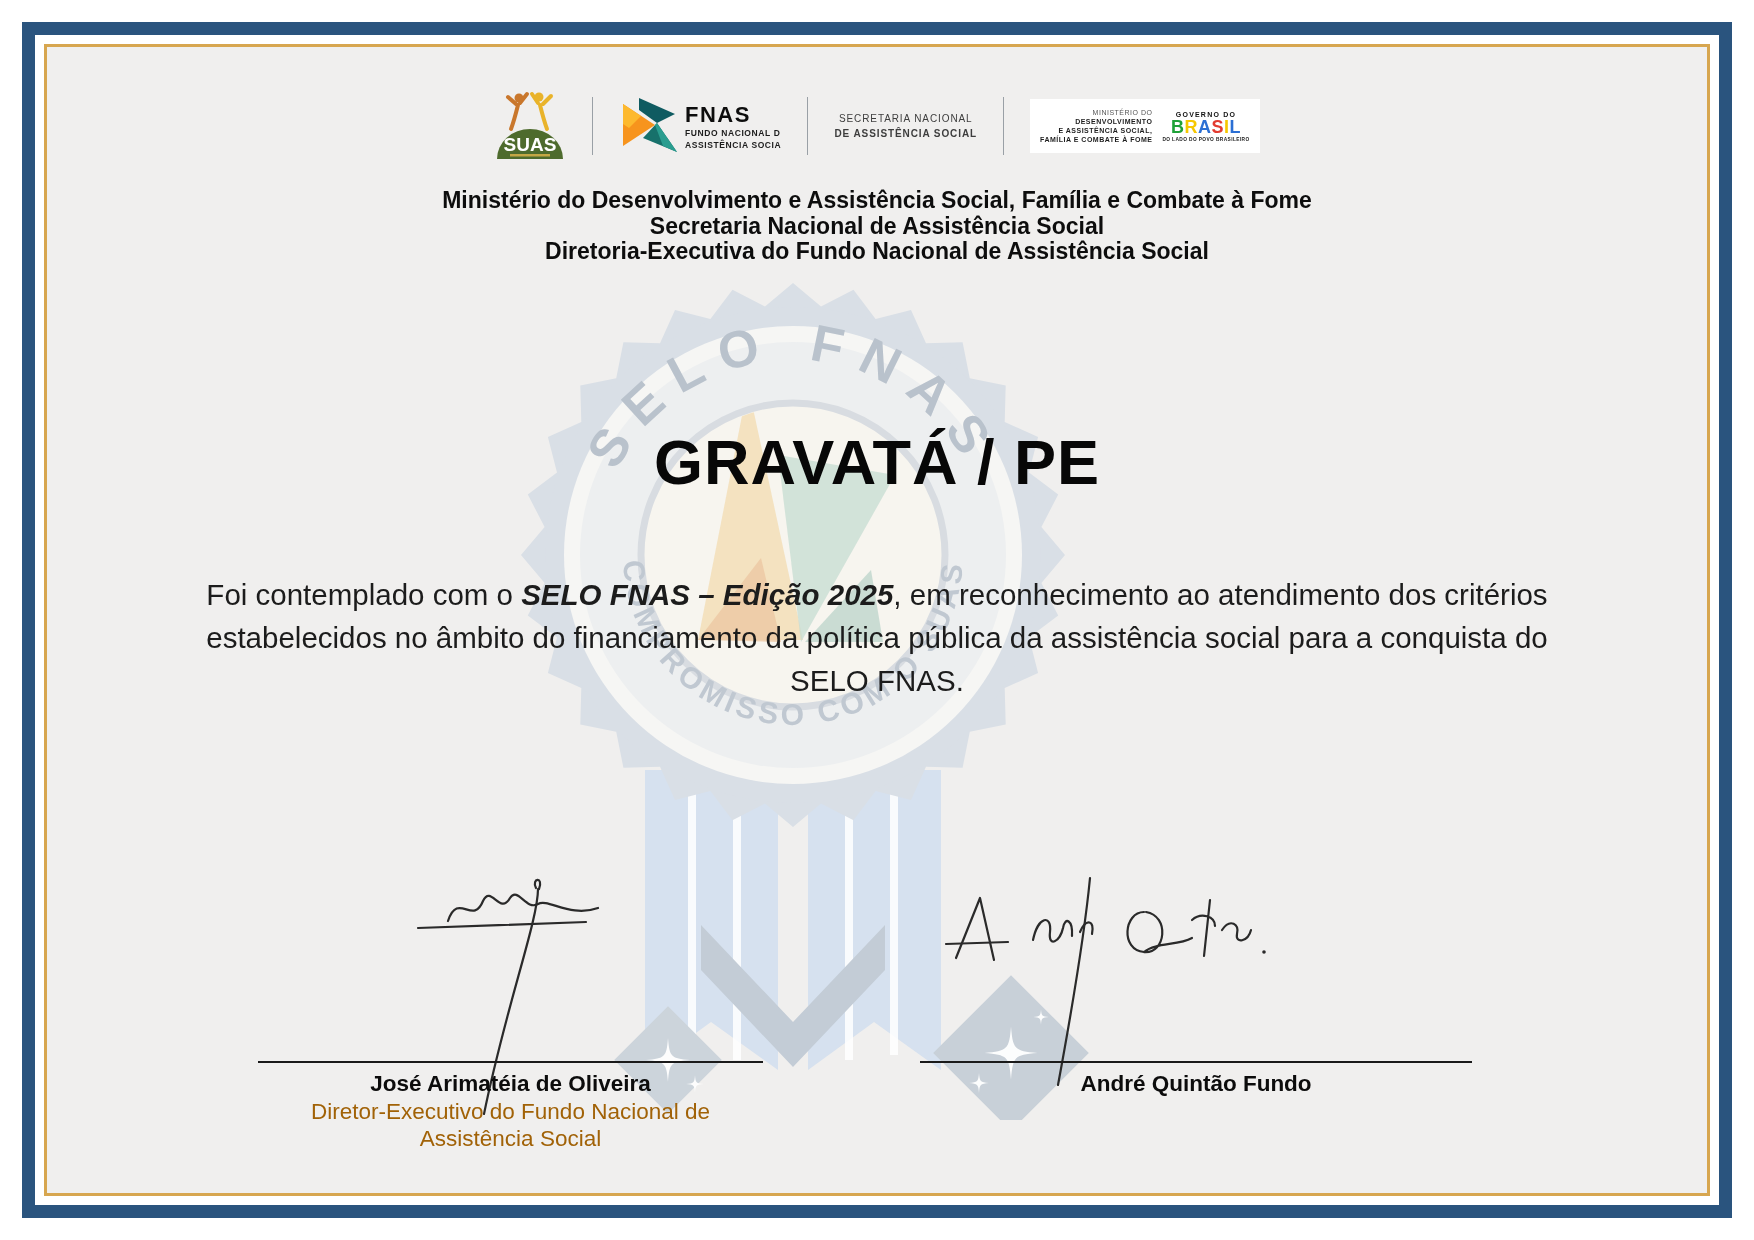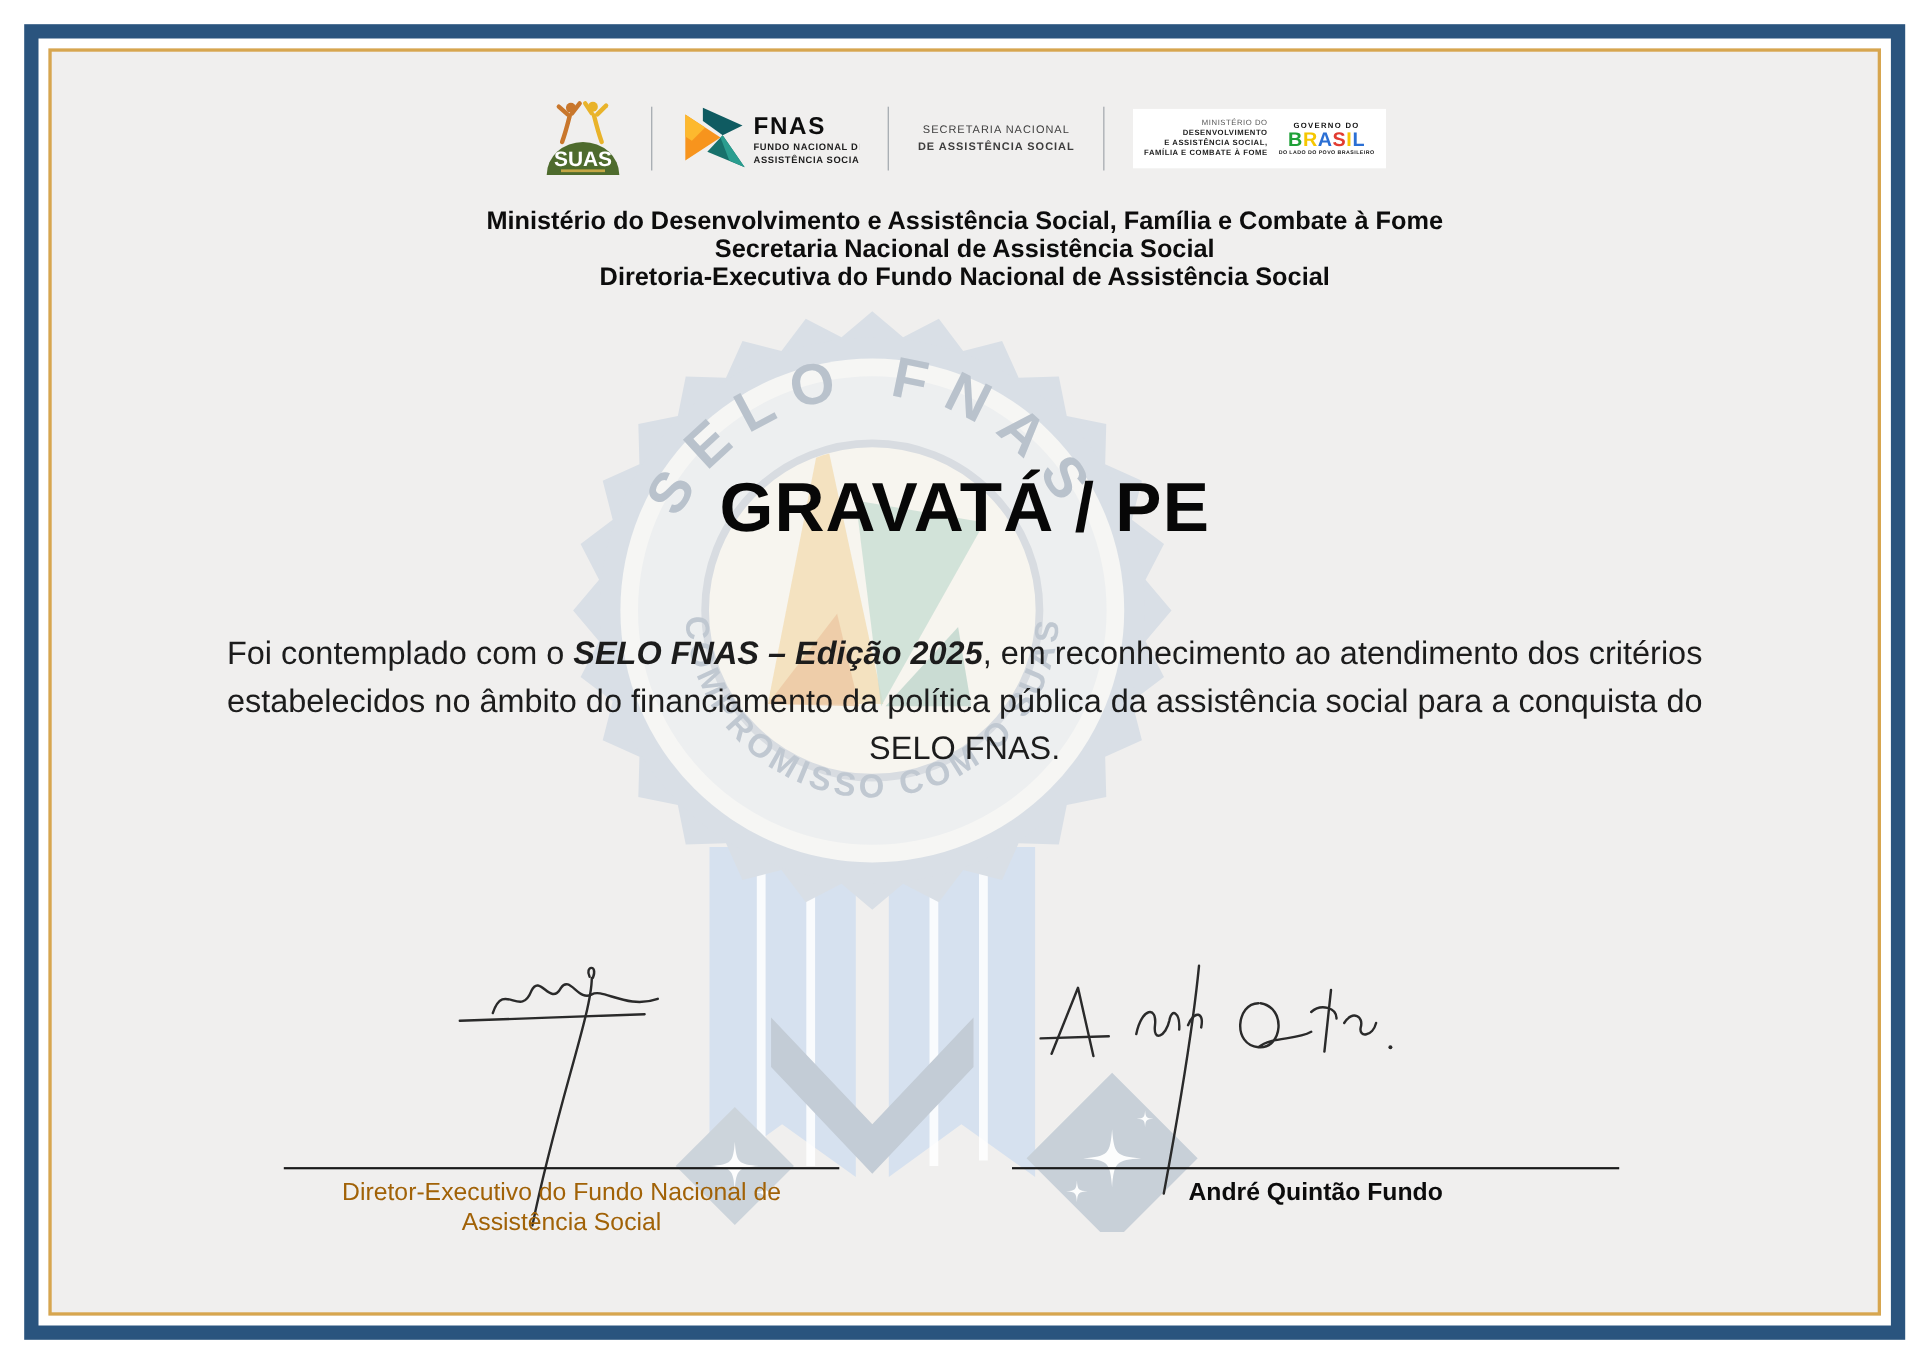--- a/index.html
+++ b/index.html
@@ -183,20 +183,21 @@
     <path d="M95,70 C100,46 114,44 112,62 C110,78 122,72 125,58 C127,46 135,50 134,66 M142,62 C148,48 157,50 154,64"></path>
     <path d="M206,42 C186,42 182,80 206,82 C228,84 232,46 208,42 M206,82 C218,72 240,76 254,68"></path>
     <path d="M272,30 L266,86 M254,50 C263,42 277,46 277,56"></path>
     <path d="M284,60 C292,48 302,54 299,64 C297,74 310,72 313,60"></path>
     <path d="M152,8 C146,70 132,150 120,215"></path>
     <circle cx="326" cy="82" r="1.8" fill="#2a2a2a" stroke="none"></circle>
   </svg>
 
   <div class="sig sig-left">
     <div class="line"></div>
+    <div class="name">José Arimatéia de Oliveira</div>
     <div class="title">Diretor-Executivo do Fundo Nacional de Assistência Social</div>
   </div>
   <div class="sig sig-right">
     <div class="line"></div>
     <div class="name">André Quintão Fundo</div>
   </div>
 
 </div>
 
 </body></html>

